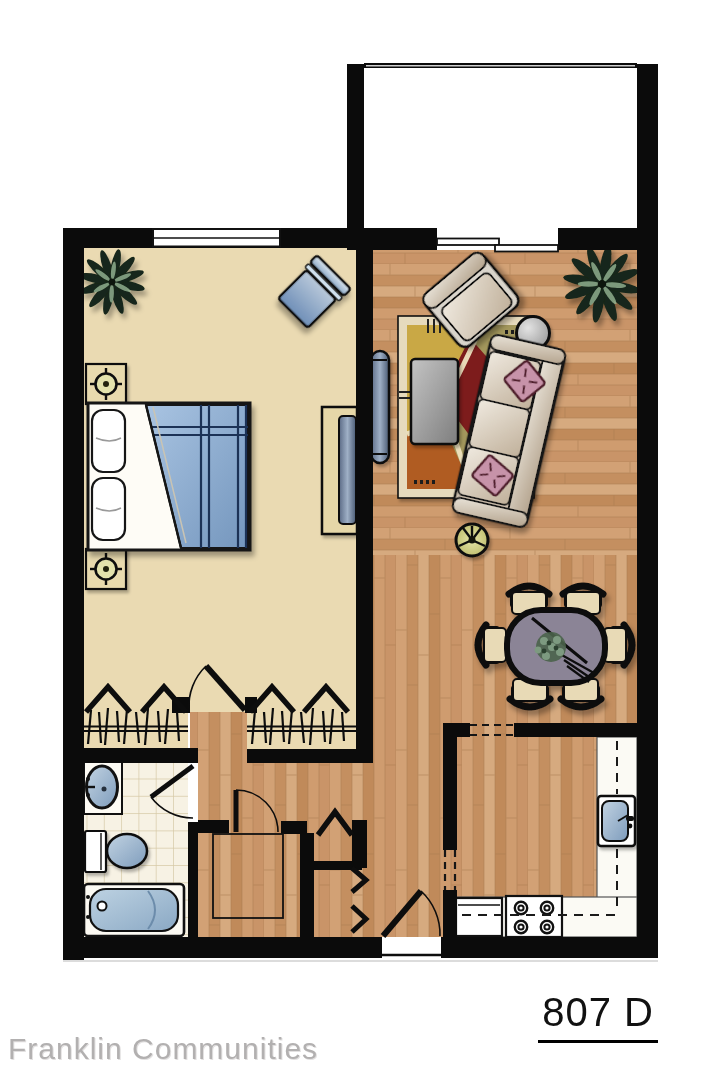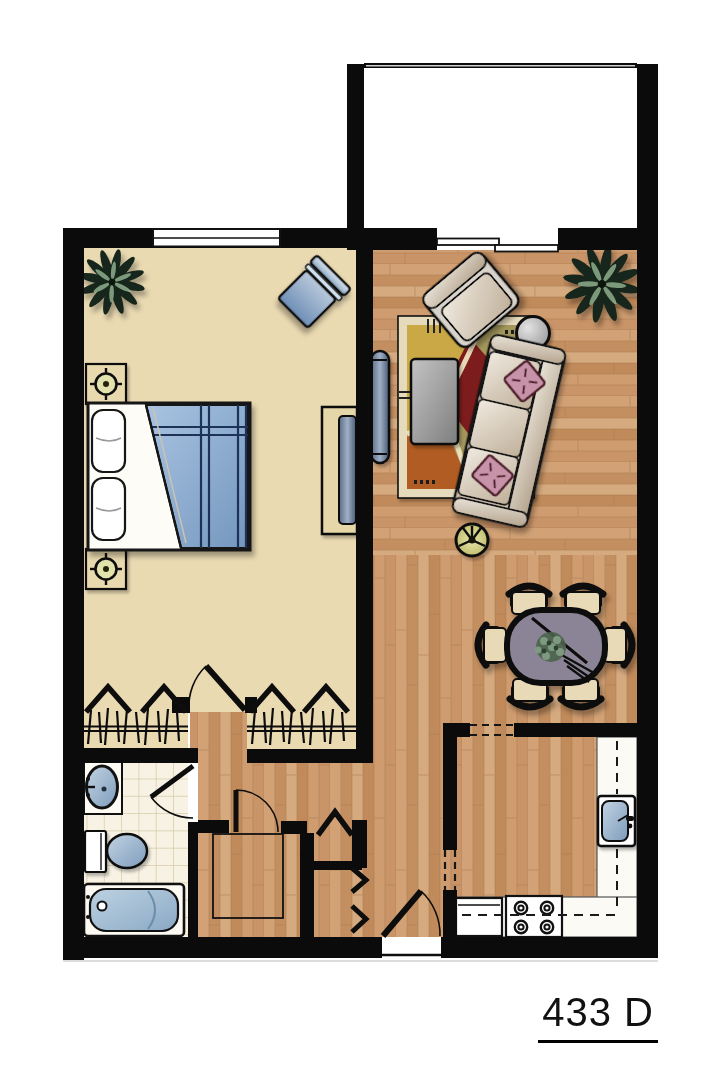--- a/index.html
+++ b/index.html
@@ -512,15 +512,16 @@
       <line x1="313" y1="708" x2="310" y2="745"></line>
             <line x1="323" y1="711" x2="325" y2="742"></line>
       <line x1="333" y1="709" x2="330" y2="744"></line>
             <line x1="342" y1="712" x2="344" y2="741"></line>
     </g>
   </g>
   <rect x="213" y="834" width="70" height="84" fill="none" stroke="#111" stroke-width="1.8"></rect>
 </g>
 </svg>
 
-<div class="unit-label">433 D</div>
+<div class="unit-label">807 D</div>
+<div class="brand-label">Franklin Communities</div>
 
 </div>
 
 </body></html>

